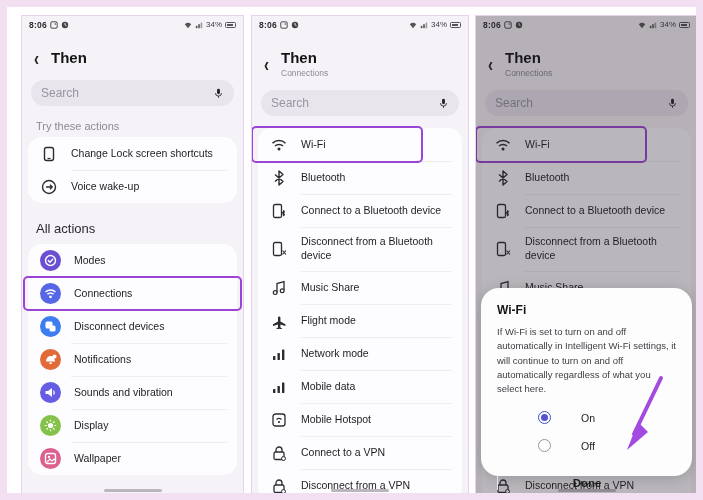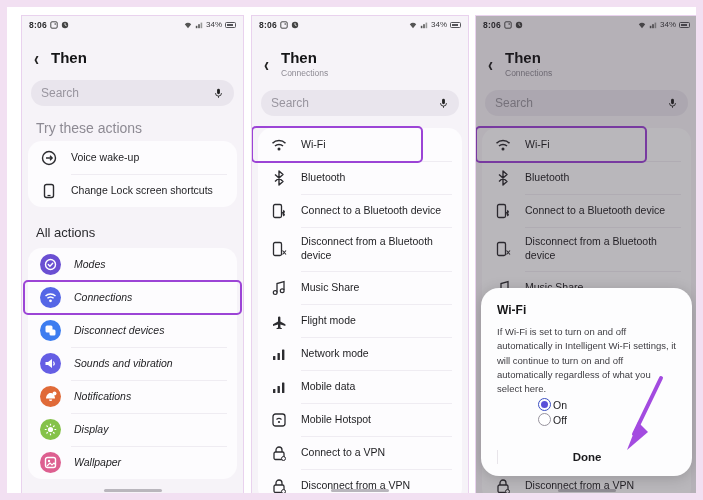--- a/index.html
+++ b/index.html
@@ -38,21 +38,21 @@
 
   
   .search {
     margin:4px 9px 0 9px; height:26px; background:#e9e5ed; border-radius:14px;
     display:flex; align-items:center; padding:0 10px; justify-content:space-between;
   }
   .search-ph { font-size:12px; color:#99959f; }
   .mic { width:11px; height:11px; }
 
   
-  .seclabel { font-size:14px; color:#8d8a93; margin:14px 0 5px 14px; }
+  .seclabel { font-size:11px; color:#8d8a93; margin:14px 0 5px 14px; }
   .card { background:#fdfcfe; border-radius:14px; margin:0 6px; overflow:visible; position:relative; }
   .row { position:relative; display:flex; align-items:center; gap:13px; padding:0 12px; min-height:33px; }
   .row + .row::before {
     content:""; position:absolute; top:0; left:43px; right:10px; height:1px; background:#efecf2;
   }
   .row-ico { width:18px; height:18px; flex:0 0 18px; display:flex; align-items:center; justify-content:center; }
   .row-ico svg { width:16px; height:16px; }
   .row-label { font-size:10.5px; color:#1d1d20; line-height:1.3; padding:8px 0; }
   .circle-ico { width:21px; height:21px; border-radius:50%; flex:0 0 21px; display:flex; align-items:center; justify-content:center; }
   .circle-ico svg { width:13px; height:13px; }
@@ -64,21 +64,21 @@
 
   
   .scrim { position:absolute; inset:0; background:rgba(42,36,48,0.32); z-index:10; }
   .sheet {
     position:absolute; left:5px; right:5px; top:272px; bottom:22px; z-index:20;
     background:#fdfdfe; border-radius:18px; padding:15px 16px 8px 16px;
     box-shadow:0 2px 14px rgba(0,0,0,.18);
   }
   .sheet-title { font-size:12px; font-weight:bold; color:#151517; margin-bottom:8px; }
   .sheet-body { font-size:9.5px; color:#3e3d42; line-height:1.5; }
-  .radio-row { display:flex; align-items:center; gap:2px; margin-top:2px;padding-left:41px; }
+  .radio-row { display:flex; align-items:center; gap:30px; margin-top:15px;padding-left:41px; }
   .radio { width:13px; height:13px; border-radius:50%; border:1.5px solid #97939d; position:relative; background:#fff; }
   .radio.sel { border-color:#3c50c2; }
   .radio.sel::after { content:""; position:absolute; inset:2px; border-radius:50%; background:#5a50d8; }
   .radio-label { font-size:10.5px; color:#1d1d20; }
   .sheet-btns { display:flex; margin-top:18px; align-items:center; }
   .sheet-btn { flex:1; text-align:center; font-size:11.5px; font-weight:bold; color:#1b1b1e; padding:7px 0; cursor:pointer; }
   .btn-div { width:1px; height:14px; background:#e8e5ea; }
   .arrow-note { position:absolute; z-index:30; left:138px; top:358px; pointer-events:none; }
   .gesture.dark { background:#8f8c93; z-index:15; }
 </style>
@@ -125,38 +125,38 @@
           <rect x="5.2" y="1" width="3.6" height="7" rx="1.8" fill="#222"></rect>
           <path d="M3.2 6.5a3.8 3.8 0 0 0 7.6 0" fill="none" stroke="#222" stroke-width="1.1"></path>
           <path d="M7 10.3v2.2" stroke="#222" stroke-width="1.1"></path>
         </svg>
     </div>
     <div class="seclabel">Try these actions</div>
     <div class="card" id="tryCard">
         <div class="row">
           <span class="row-ico">
             <svg viewBox="0 0 16 16">
+              <rect x="3.5" y="1.5" width="9" height="13" rx="2" fill="none" stroke="#2c2c30" stroke-width="1.4"></rect>
+              <path d="M6.5 12.5h3" stroke="#2c2c30" stroke-width="1.2"></path>
+            </svg>
+          </span>
+          <span class="row-label">Change Lock screen shortcuts</span>
+        </div>
+        <div class="row">
+          <span class="row-ico">
+            <svg viewBox="0 0 16 16">
               <circle cx="8" cy="8" r="6.5" fill="none" stroke="#2c2c30" stroke-width="1.4"></circle>
               <path d="M5 8h6M9 5.8L11.2 8 9 10.2" fill="none" stroke="#2c2c30" stroke-width="1.3"></path>
             </svg>
           </span>
           <span class="row-label">Voice wake-up</span>
         </div>
-        <div class="row">
-          <span class="row-ico">
-            <svg viewBox="0 0 16 16">
-              <rect x="3.5" y="1.5" width="9" height="13" rx="2" fill="none" stroke="#2c2c30" stroke-width="1.4"></rect>
-              <path d="M6.5 12.5h3" stroke="#2c2c30" stroke-width="1.2"></path>
-            </svg>
-          </span>
-          <span class="row-label">Change Lock screen shortcuts</span>
-        </div>
       </div>
     <div class="seclabel" style="margin-top:18px; font-size:13px; color:#2a2a2e;">All actions</div>
-    <div class="card" id="allCard" style="margin-top:8px;font-style:italic;">
+    <div class="card" id="allCard" style="margin-top:8px;">
         <div class="row">
           <span class="circle-ico" style="background: rgb(106, 79, 210);">
             <svg viewBox="0 0 13 13">
               <circle cx="6.5" cy="6.5" r="5" fill="none" stroke="#ffffff" stroke-width="1.4"></circle>
               <path d="M4.3 6.6l1.6 1.6 2.8-3" fill="none" stroke="#ffffff" stroke-width="1.4" stroke-linecap="round"></path>
             </svg>
           </span>
           <span class="row-label">Modes</span>
         </div>
         <div class="row">
@@ -173,37 +173,37 @@
         <div class="row">
           <span class="circle-ico" style="background: rgb(61, 125, 240);">
             <svg viewBox="0 0 13 13">
               <rect x="1.5" y="1.5" width="7" height="7" rx="1.5" fill="#ffffff"></rect>
               <rect x="5.5" y="5.5" width="6" height="6" rx="1.5" fill="#ffffff" stroke-width="1"></rect>
             </svg>
           </span>
           <span class="row-label">Disconnect devices</span>
         </div>
         <div class="row">
-          <span class="circle-ico" style="background: rgb(101, 94, 228);">
-            <svg viewBox="0 0 13 13">
-              <path d="M1.5 5h2.5L8 2v9L4 8H1.5z" fill="#ffffff"></path>
-              <path d="M9.5 4.5a3.4 3.4 0 0 1 0 4" fill="none" stroke="#ffffff" stroke-width="1.2"></path>
-            </svg>
-          </span>
-          <span class="row-label">Sounds and vibration</span>
-        </div>
-        <div class="row">
           <span class="circle-ico" style="background: rgb(224, 106, 56);">
             <svg viewBox="0 0 13 13">
               <path d="M2 8.5c0-3 2-5.5 4.5-5.5S11 5.5 11 8.5z" fill="#ffffff"></path>
               <circle cx="10.5" cy="3.5" r="2" fill="#ffffff"></circle>
               <path d="M5 9.5a1.6 1.6 0 0 0 3.2 0" fill="#ffffff"></path>
             </svg>
           </span>
           <span class="row-label">Notifications</span>
+        </div>
+        <div class="row">
+          <span class="circle-ico" style="background: rgb(101, 94, 228);">
+            <svg viewBox="0 0 13 13">
+              <path d="M1.5 5h2.5L8 2v9L4 8H1.5z" fill="#ffffff"></path>
+              <path d="M9.5 4.5a3.4 3.4 0 0 1 0 4" fill="none" stroke="#ffffff" stroke-width="1.2"></path>
+            </svg>
+          </span>
+          <span class="row-label">Sounds and vibration</span>
         </div>
         <div class="row">
           <span class="circle-ico" style="background: rgb(133, 194, 73);">
             <svg viewBox="0 0 13 13">
               <circle cx="6.5" cy="6.5" r="2.6" fill="#ffffff"></circle>
               <g stroke="#ffffff" stroke-width="1.2">
                 <path d="M6.5 0.8v1.8M6.5 10.4v1.8M0.8 6.5h1.8M10.4 6.5h1.8M2.5 2.5l1.3 1.3M9.2 9.2l1.3 1.3M10.5 2.5L9.2 3.8M3.8 9.2l-1.3 1.3"></path>
               </g>
             </svg>
           </span>

